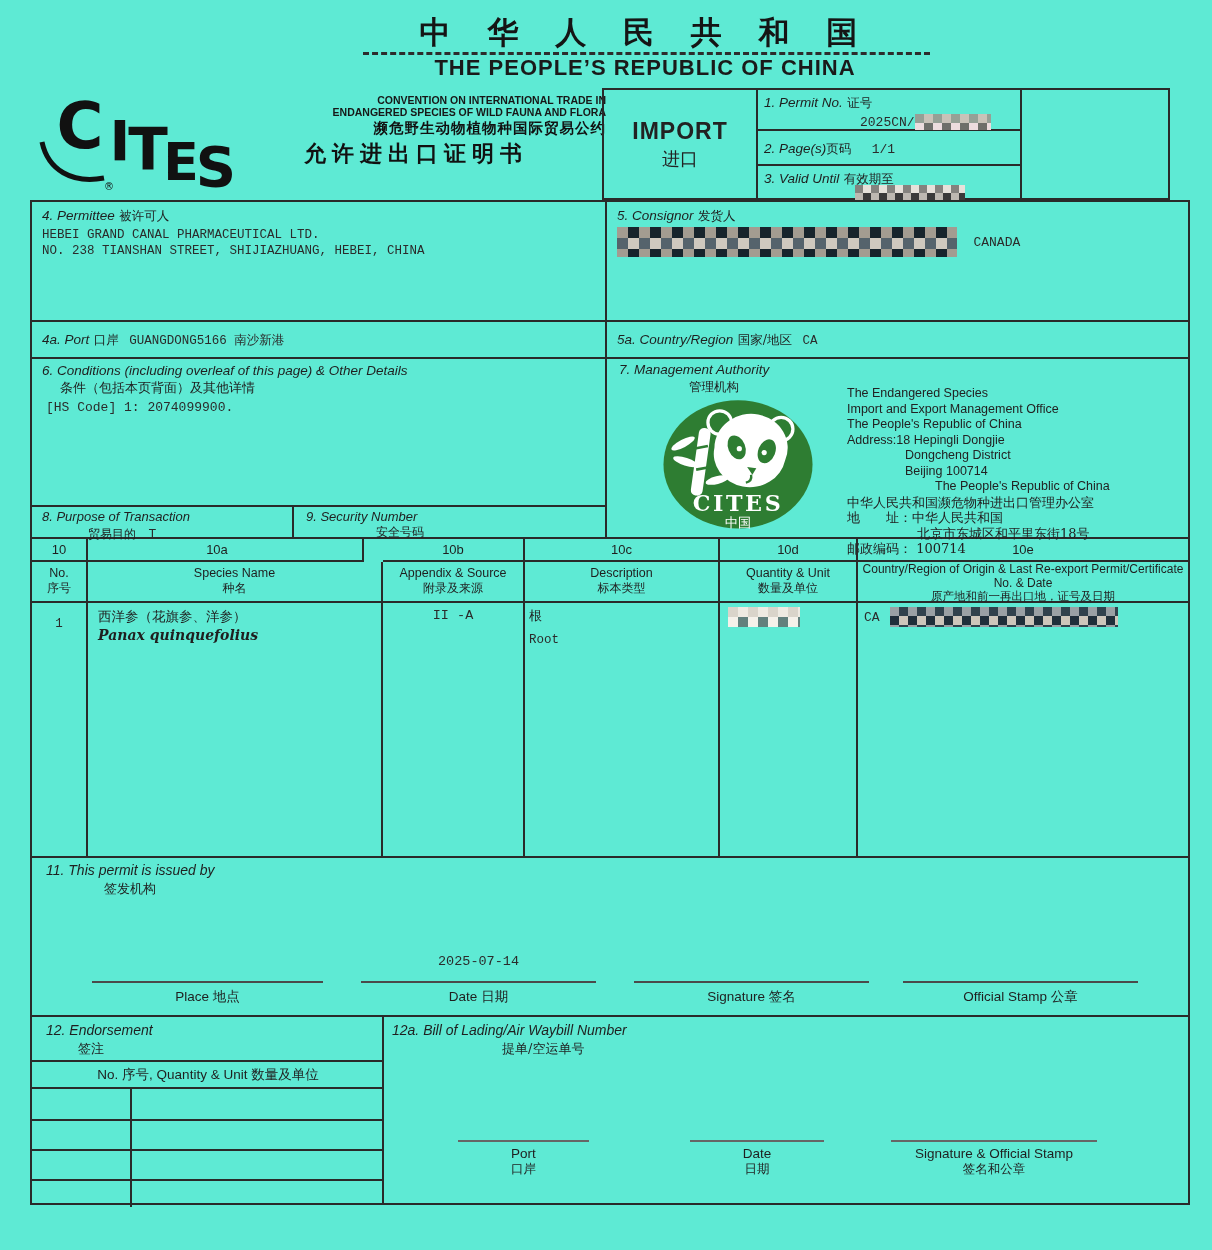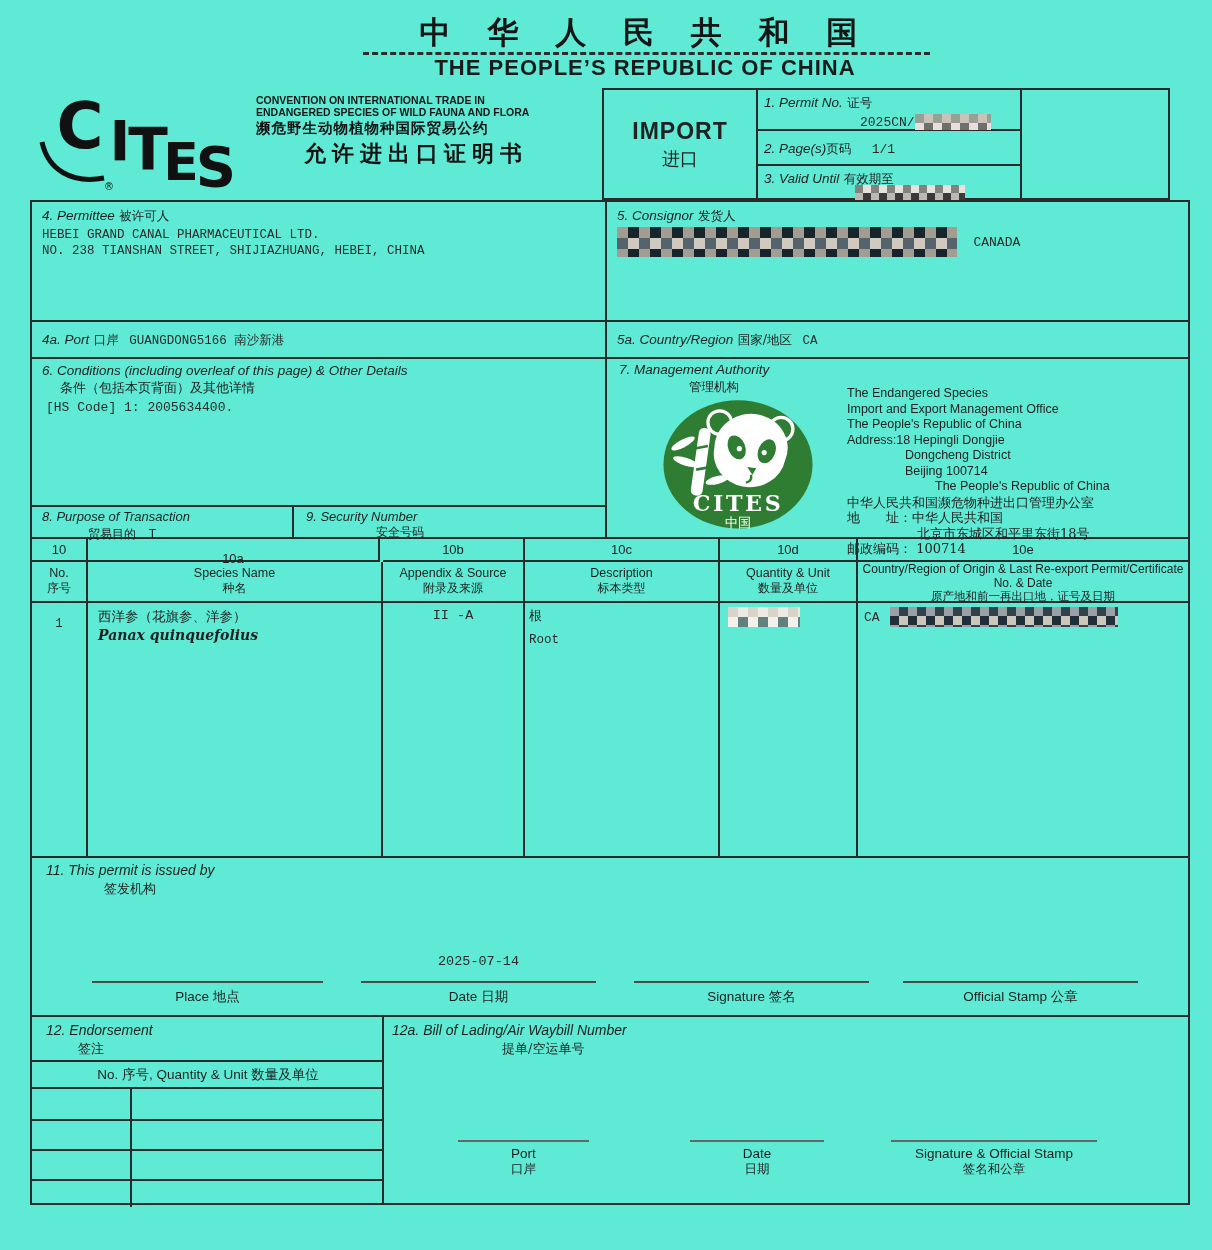--- a/index.html
+++ b/index.html
@@ -3,21 +3,21 @@
 <meta charset="utf-8">
 <style>
   * { margin:0; padding:0; box-sizing:border-box; }
   html,body { background:#ffffff; }
   .page { position:relative; width:1212px; height:1250px; background:#5eead4;
           font-family:"Liberation Sans", sans-serif; color:#1f1f1f; overflow:hidden; }
   .abs { position:absolute; }
   .lab { font-size:13.5px; color:#1f1f1f;font-style:italic; }
   .zh  { font-family:"DejaVu Serif", serif; }
   .mono{ font-family:"Liberation Mono","DejaVu Sans Mono",monospace; font-size:12.5px; color:#2b2b2b; }
-  .b   { font-weight:bold; }
+  .b   { font-weight:bold;text-align:right; }
   .ctr { text-align:center; }
   .cell{ position:absolute; }
   .br  { border-right:2px solid #2a2a2a; }
   .bb  { border-bottom:2px solid #2a2a2a; }
   .line{ position:absolute; height:0; border-top:2px solid #4a4a4a; }
   .mz  { display:inline-block; vertical-align:middle; }
   .mz-a{ background:repeating-conic-gradient(#c9c2b8 0% 25%, #6e6f6a 25% 50%, #ecdcde 50% 75%, #96a096 75% 100%); background-size:18px 18px; }
   .mz-b{ background:repeating-conic-gradient(#e6e1da 0% 25%, #3a3a3a 25% 50%, #bdb8b1 50% 75%, #84827e 75% 100%); background-size:16px 16px; }
   .mz-c{ background:repeating-conic-gradient(#17242c 0% 25%, #cfc9bf 25% 50%, #55636c 50% 75%, #a39c91 75% 100%); background-size:22px 22px; }
   .mz-d{ background:repeating-conic-gradient(#eeeae2 0% 25%, #62807d 25% 50%, #f4f1ea 50% 75%, #d9d4ca 75% 100%); background-size:20px 20px; }
@@ -108,21 +108,21 @@
 
     <div class="cell bb" style="left:575px; top:120px; width:581px; height:37px; padding:8px 10px 0;">
       <span class="lab">5a. Country/Region</span>
       <span class="zh" style="font-size:12.5px;">国家/地区</span>
       <span class="mono" style="margin-left:6px;">CA</span>
     </div>
 
     <div class="cell br bb" style="left:0; top:157px; width:575px; height:148px; padding:4px 10px;">
       <div class="lab">6. Conditions (including overleaf of this page) &amp; Other Details</div>
       <div class="zh" style="font-size:13px; margin-left:18px; margin-top:1px;">条件（包括本页背面）及其他详情</div>
-      <div class="mono" style="margin-top:3px; margin-left:4px; font-size:13px;">[HS Code] 1: 2005634400.</div>
+      <div class="mono" style="margin-top:3px; margin-left:4px; font-size:13px;">[HS Code] 1: 2074099900.</div>
     </div>
 
     <div class="cell br bb" style="left:0; top:305px; width:262px; height:32px; padding:2px 10px;">
       <div class="lab" style="font-size:13px;">8. Purpose of Transaction</div>
       <div style="margin-left:46px;">
         <span class="zh" style="font-size:12px;">贸易目的</span>
         <span class="mono" style="margin-left:8px; font-size:13px;">T</span>
       </div>
     </div>
 
@@ -167,21 +167,21 @@
         <span class="auth-line ind1">Beijing 100714</span>
         <span class="auth-line ind2">The People's Republic of China</span>
         <span class="auth-line zh" style="font-size:13px;">中华人民共和国濒危物种进出口管理办公室</span>
         <span class="auth-line zh" style="font-size:13px;">地　　址：中华人民共和国</span>
         <span class="auth-line zh ind3" style="font-size:13px;">北京市东城区和平里东街18号</span>
         <span class="auth-line zh" style="font-size:13px;">邮政编码： 100714</span>
       </div>
     </div>
 
     <div class="cell br bb ctr" style="left:0;    top:337px; width:56px;  height:23px; font-size:13px; padding-top:3px;"><span>10</span></div>
-    <div class="cell br bb ctr" style="left:56px;  top:337px; width:292px; height:23px; font-size:13px; padding-top:12px;"><span>10a</span></div>
+    <div class="cell br bb ctr" style="left:40px;  top:337px; width:292px; height:23px; font-size:13px; padding-top:3px;"><span>10a</span></div>
     <div class="cell br bb ctr" style="left:351px; top:337px; width:142px; height:23px; font-size:13px; padding-top:3px;"><span>10b</span></div>
     <div class="cell br bb ctr" style="left:493px; top:337px; width:195px; height:23px; font-size:13px; padding-top:3px;"><span>10c</span></div>
     <div class="cell br bb ctr" style="left:688px; top:337px; width:138px; height:23px; font-size:13px; padding-top:3px;"><span>10d</span></div>
     <div class="cell bb ctr" style="left:826px; top:337px; width:330px; height:23px; font-size:13px; padding-top:3px;"><span>10e</span></div>
 
     <div class="cell br bb ctr" style="left:0; top:360px; width:56px; height:41px; font-size:12.5px; padding-top:4px;">
       <div>No.</div>
         <div class="zh" style="font-size:12px;">序号</div>
     </div>
     <div class="cell br bb ctr" style="left:56px; top:360px; width:295px; height:41px; font-size:12.5px; padding-top:4px;">

